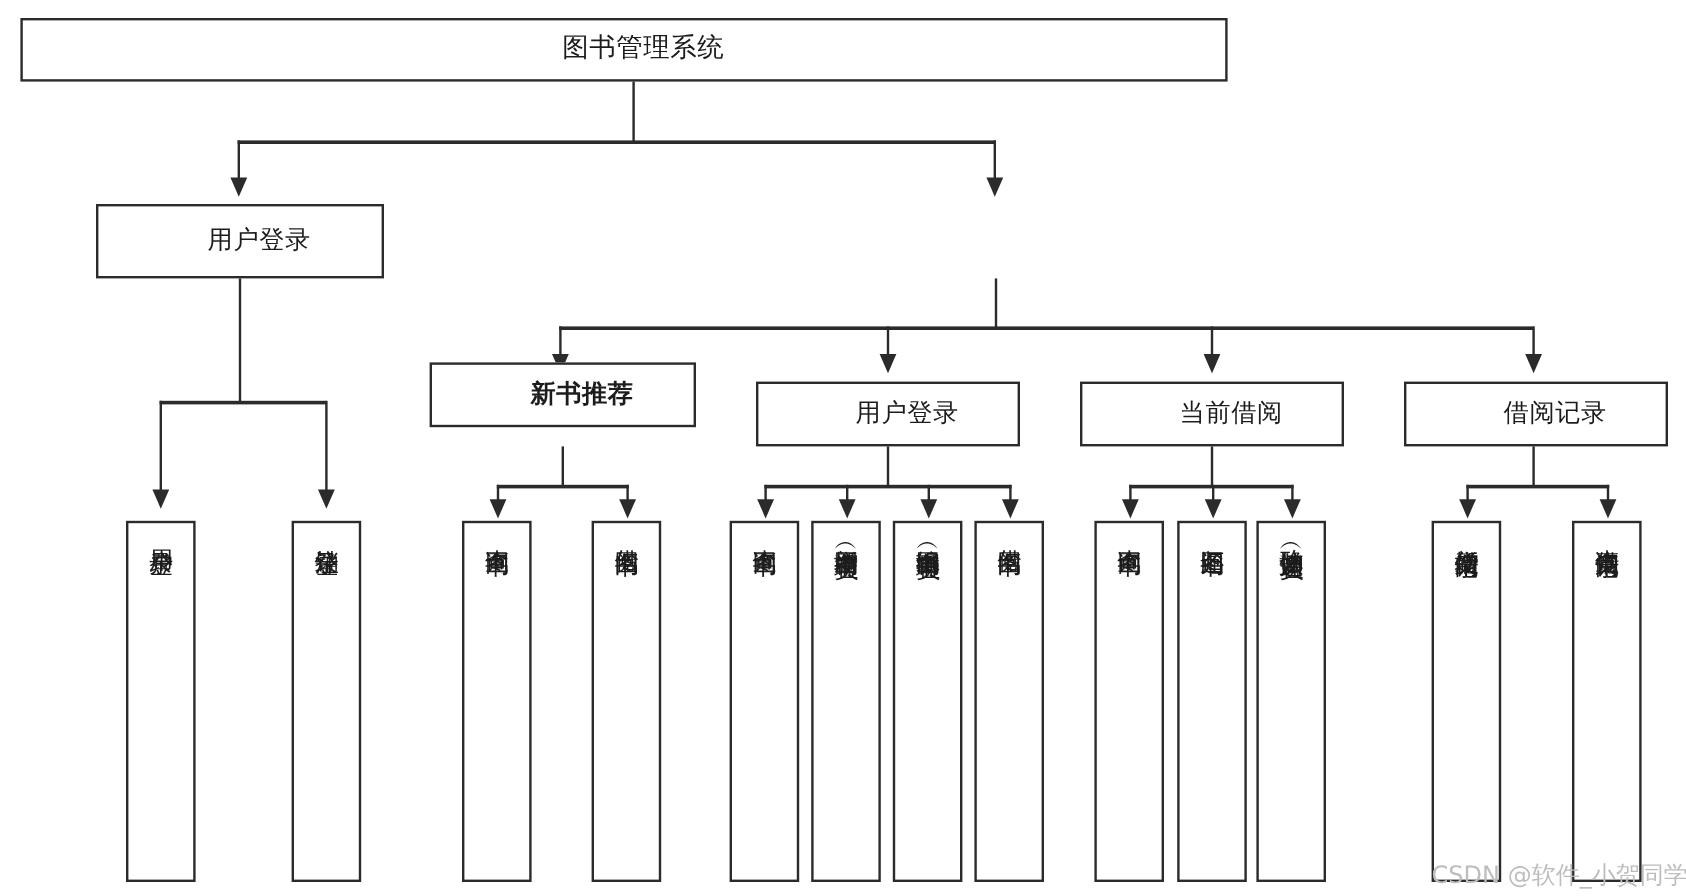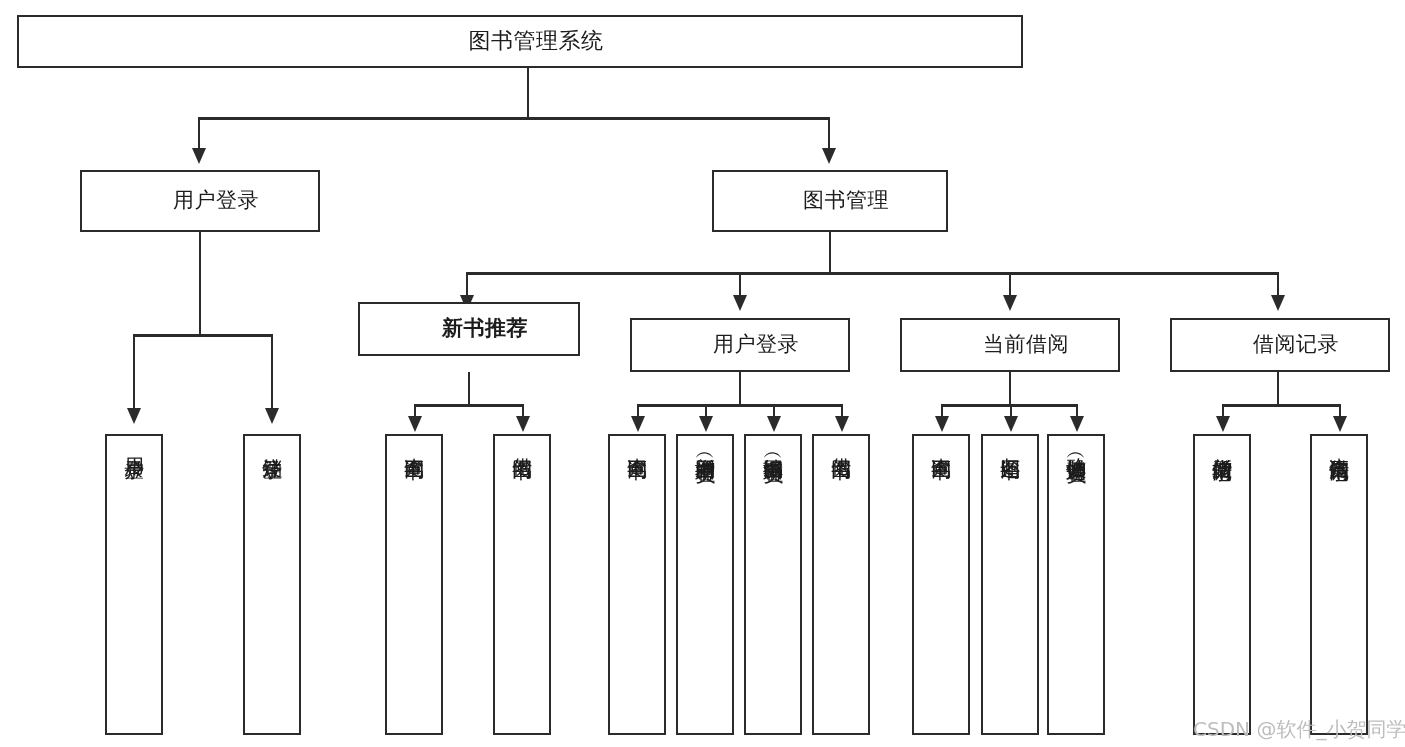--- a/index.html
+++ b/index.html
@@ -83,21 +83,20 @@
   <div class="edge h" style="left:198px; top:117px; width:632px; height:3px;"></div>
 
   <div class="edge v" style="left:198px; top:117px; width:2px; height:32px;"></div>
   <div class="arrow" style="left:192px; top:148px;"></div>
 
   <div class="edge v" style="left:828px; top:117px; width:2px; height:32px;"></div>
   <div class="arrow" style="left:822px; top:148px;"></div>
 
   <div class="node horiz" style="left:80px; top:170px; width:240px; height:62px;">用户登录</div>
 
-  <div class="node horiz" style="left:712px; top:170px; width:236px; height:62px;">图书管理</div>
 
   <div class="edge v" style="left:199px; top:232px; width:2px; height:104px;"></div>
   <div class="edge h" style="left:133px; top:334px; width:139px; height:3px;"></div>
   <div class="edge v" style="left:133px; top:334px; width:2px; height:75px;"></div>
   <div class="arrow" style="left:127px; top:408px;"></div>
   <div class="edge v" style="left:271px; top:334px; width:2px; height:75px;"></div>
   <div class="arrow" style="left:265px; top:408px;"></div>
 
   <div class="edge v" style="left:829px; top:232px; width:2px; height:42px;"></div>
   <div class="edge h" style="left:466px; top:272px; width:812px; height:3px;"></div>

